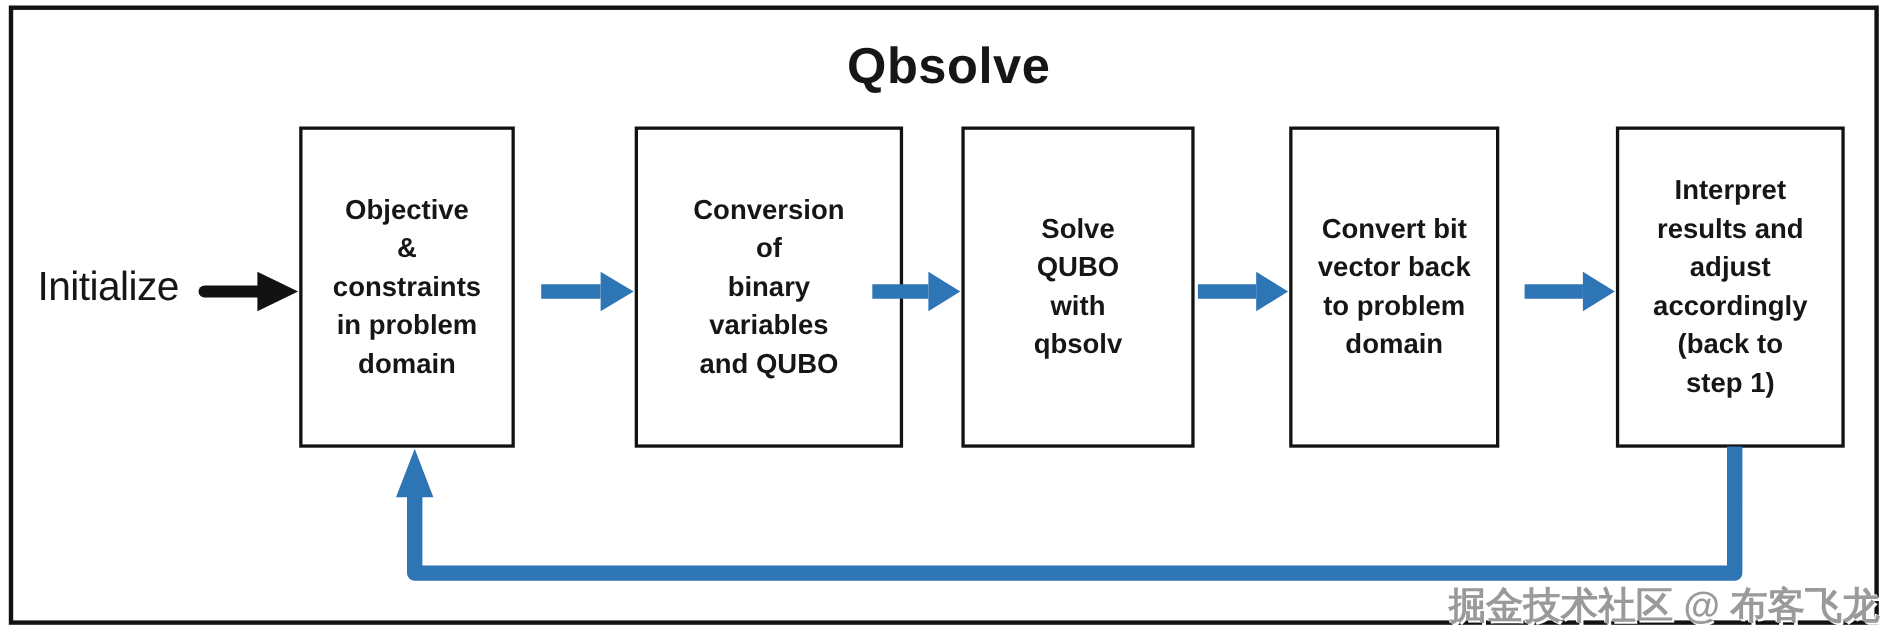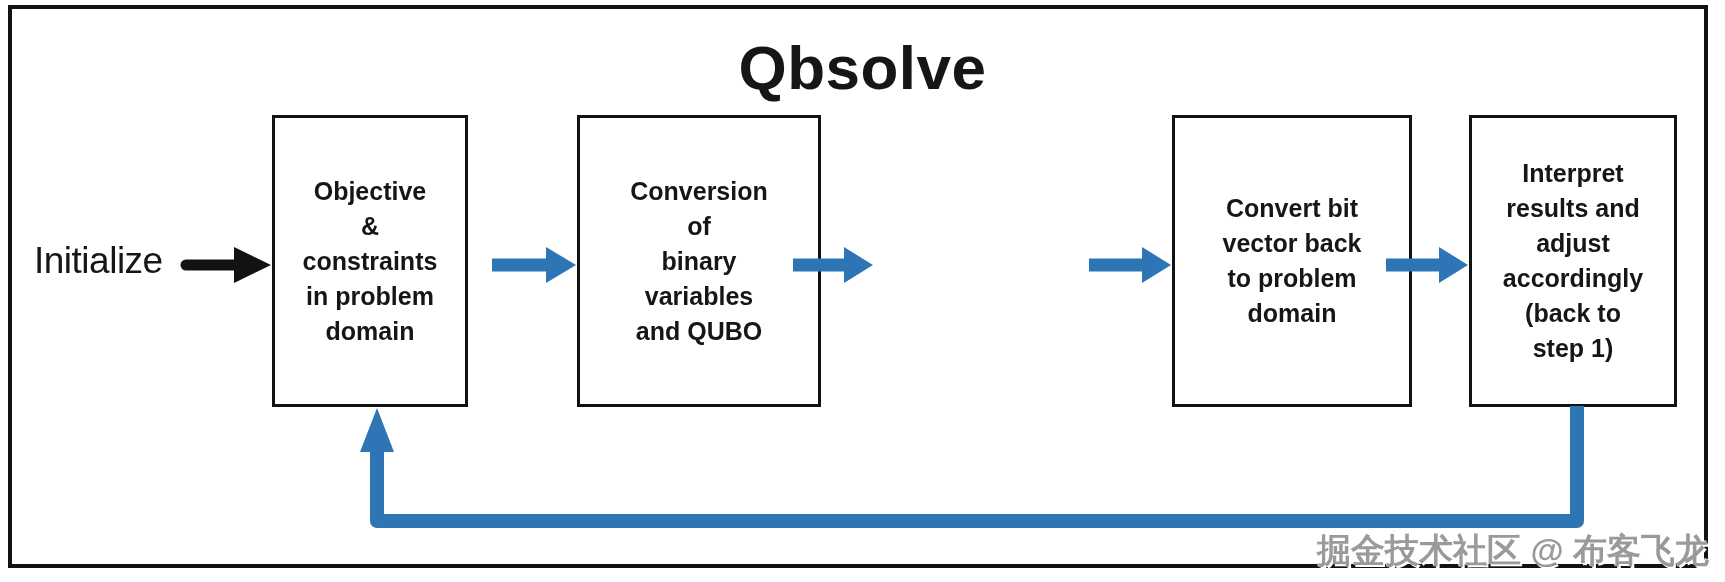--- a/index.html
+++ b/index.html
@@ -17,21 +17,21 @@
     width: 1700px; height: 563px;
     border: 4px solid var(--line-black, #121212);
     box-sizing: border-box;
     pointer-events: none;
   }
   .title {
     position: absolute;
     left: 0; right: 0;
     top: 32px;
     text-align: center;
-    font-size: 62px;
+    font-size: 46px;
     font-weight: 700;
     color: var(--text-color, #161616);
     letter-spacing: 0.5px;
   }
   .start-label {
     position: absolute;
     left: 34px;
     top: 240px;
     width: 150px;
     font-size: 37px;
@@ -55,21 +55,21 @@
   .flow-box .box-label {
     font-size: 25px;
     font-weight: 700;
     line-height: 35px;
     color: var(--text-color, #161616);
     white-space: pre-line;
   }
   .box-1 { left: 272px; width: 196px; }
   .box-2 { left: 577px; width: 244px; }
   .box-3 { left: 874px; width: 212px; }
-  .box-4 { left: 1172px; width: 240px; }
+  .box-4 { left: 1172px; width: 191px; }
   .box-5 { left: 1469px; width: 208px; }
   svg.overlay {
     position: absolute;
     left: 0; top: 0;
     width: 1725px; height: 582px;
   }
   .blue-stroke { stroke: var(--accent-blue, #2E75B6); }
   .blue-fill   { fill:   var(--accent-blue, #2E75B6); }
   .black-stroke{ stroke: var(--line-black, #121212); }
   .black-fill  { fill:   var(--line-black, #121212); }
@@ -101,20 +101,26 @@
 constraints
 in problem
 domain</div>
   </div>
   <div class="flow-box box-2">
     <div class="box-label">Conversion
 of
 binary
 variables
 and QUBO</div>
+  </div>
+  <div class="flow-box box-3">
+    <div class="box-label">Solve
+QUBO
+with
+qbsolv</div>
   </div>
   <div class="flow-box box-4">
     <div class="box-label">Convert bit
 vector back
 to problem
 domain</div>
   </div>
   <div class="flow-box box-5">
     <div class="box-label">Interpret
 results and

